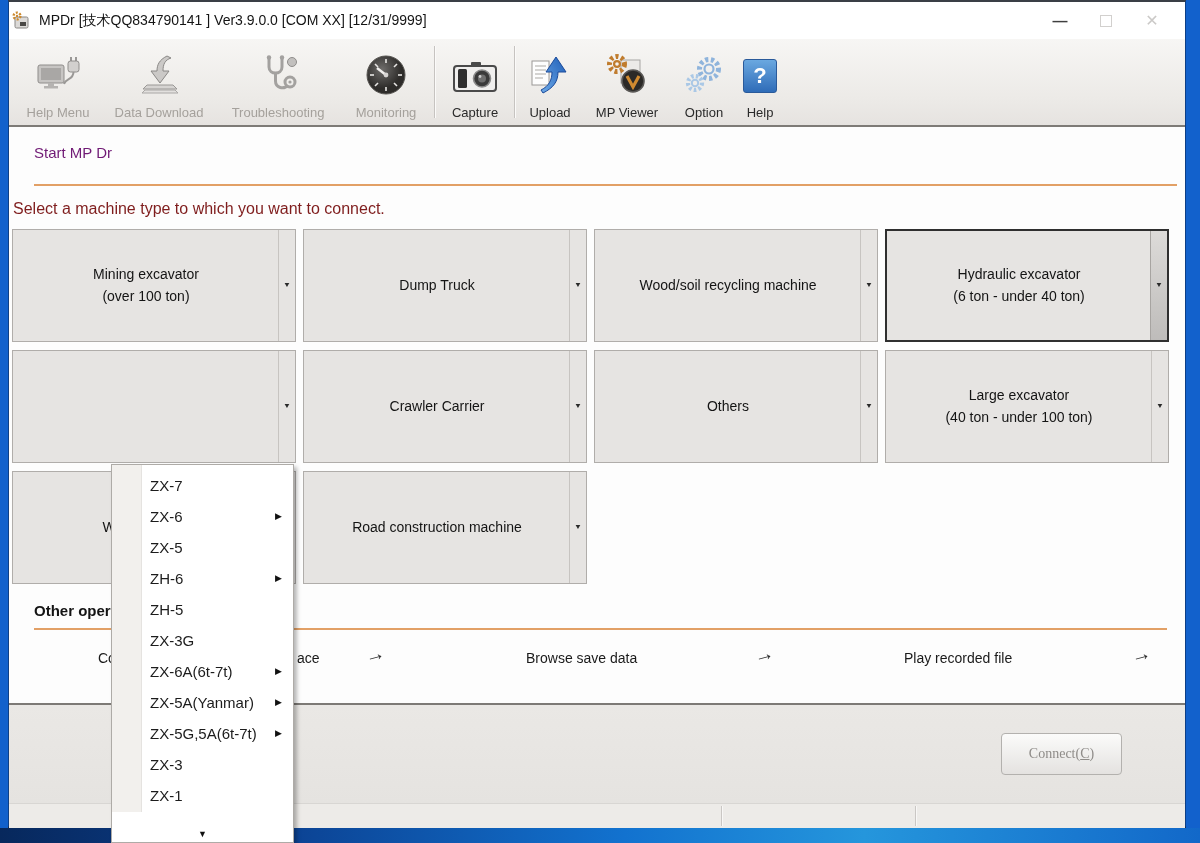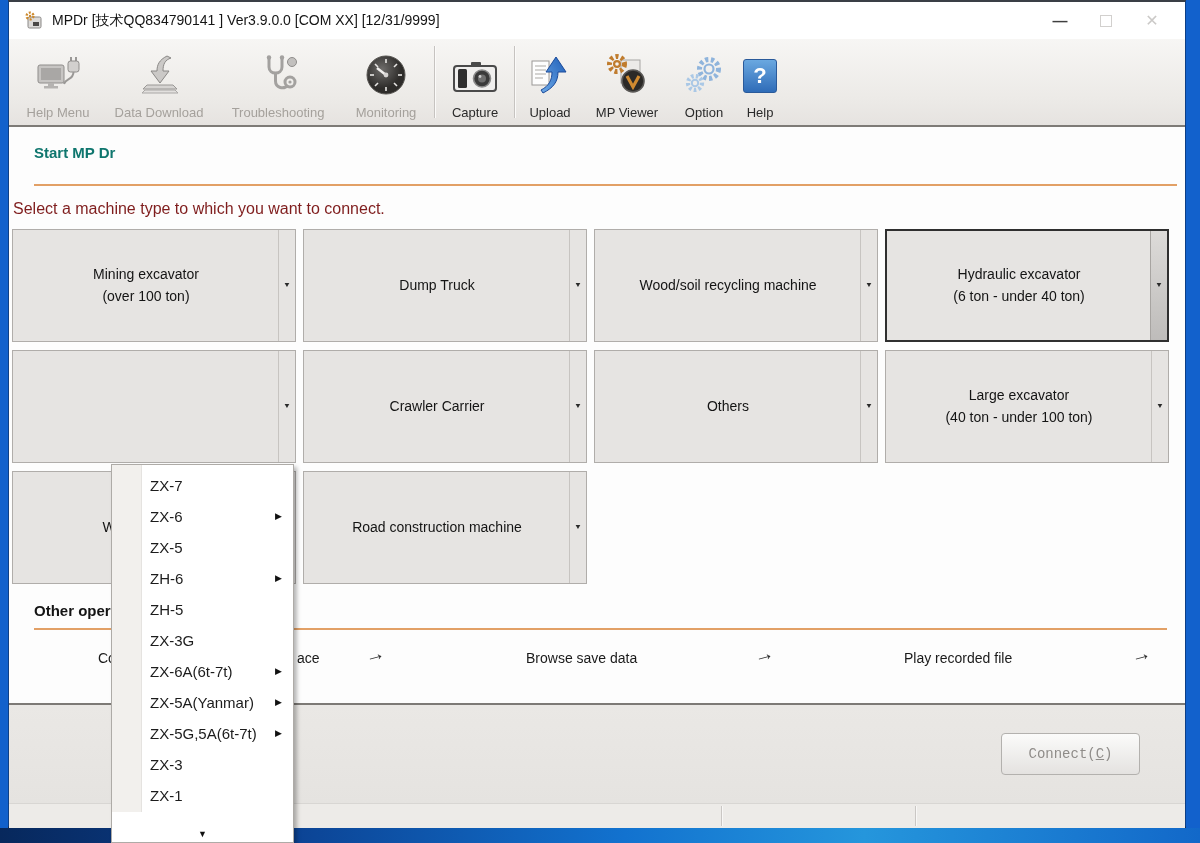--- a/index.html
+++ b/index.html
@@ -14,21 +14,21 @@
     background:linear-gradient(90deg,#07285c 0%,#0b3f8f 22%,#1272cf 52%,#2596dc 72%,#1268c9 100%);
   }
   .app-window {
     position:absolute; left:8px; top:0; width:1178px; height:828px;
     background:#fdfdfd;
     border:1px solid #0d3f86;
     border-top:2px solid #3a3f46;
     border-bottom:2px solid #20262e;
   }
   
-  .titlebar { position:absolute; left:0; top:0; width:100%; height:37px; background:#ffffff; display:flex; align-items:center; padding-left:15px; }
+  .titlebar { position:absolute; left:0; top:0; width:100%; height:37px; background:#ffffff; display:flex; align-items:center; padding-left:2px; }
   .app-icon { width:20px; height:20px; margin-right:8px; flex:0 0 auto; }
   .title-text { font-size:14px; color:#141414; white-space:nowrap; }
   .win-controls { position:absolute; right:10px; top:0; height:37px; display:flex; align-items:center; }
   .win-btn { width:46px; height:30px; display:flex; align-items:center; justify-content:center; }
   .glyph-min { font-size:15px; color:#3f3f3f; font-weight:bold; }
   .glyph-max { width:12px; height:12px; border:1px solid #d2d0ce; display:inline-block; }
   .glyph-close { font-size:16px; color:#cbc9c7; }
   
   .toolbar {
     position:absolute; left:0; top:37px; width:100%; height:88px;
@@ -38,21 +38,21 @@
   }
   .tb-item { display:flex; flex-direction:column; align-items:center; justify-content:flex-end; padding-bottom:5px; }
   .tb-icon { height:58px; display:flex; align-items:center; justify-content:center; }
   .tb-label { font-size:13px; color:#2a2a2a; white-space:nowrap; }
   .tb-item.disabled .tb-label { color:#a5a19c; }
   .tb-sep { width:0; border-left:1px solid #c6c3c0; border-right:1px solid #fbfaf9; height:72px; align-self:center; margin:0 3px; }
   .sq-icon { width:34px; height:34px; border-radius:3px; display:flex; align-items:center; justify-content:center; }
   .help-sq { background:linear-gradient(#6aa8e0,#2f6cb8); border:1px solid #2a5a9a; color:#fff; font-size:22px; font-weight:bold; }
   .end-sq { background:linear-gradient(#f0894a,#dd4a13); border:1px solid #b83c0e; }
   
-  .page-heading { position:absolute; left:25px; top:142px; font-size:15px; font-weight:bold; color:#0f766e; }
+  .page-heading { position:absolute; left:25px; top:142px; font-size:15px; font-weight:normal; color:#701a75; }
   .rule { position:absolute; height:0; border-top:2px solid #e2a066; }
   .rule1 { left:25px; right:8px; top:182px; }
   .rule2 { left:25px; width:1133px; top:626px; }
   .instruction { position:absolute; left:4px; top:198px; font-size:16px; color:#7f1d1d; }
   .machine-grid {
     position:absolute; left:3px; top:227px;
     display:grid; grid-template-columns:repeat(4,284px); grid-auto-rows:113px; column-gap:7px; row-gap:8px;
   }
   .mbtn {
     position:relative; background:#e6e4e2; border:1px solid #b0adaa;
@@ -69,24 +69,24 @@
   .mbtn.selected .mbtn-arrow { background:linear-gradient(#dddbd9,#bebcba); border-left:1px solid #a7a4a1; }
   .other-heading { position:absolute; left:25px; top:600px; font-size:15px; font-weight:bold; color:#141414; }
   .link-text { position:absolute; top:648px; font-size:14px; color:#1a1a1a; white-space:nowrap; cursor:pointer; }
   .link-arrow { position:absolute; top:641px; font-size:20px; color:#2f2f2f; transform:rotate(-14deg); cursor:pointer; }
   
   .footer-panel {
     position:absolute; left:0; top:701px; width:100%; height:100px;
     background:linear-gradient(#eae8e5,#e5e3e0); border-top:2px solid #7d7a76;
   }
   .connect-btn {
-    position:absolute; left:992px; top:28px; width:139px; height:42px;
+    position:absolute; left:992px; top:28px; width:121px; height:42px;
     background:linear-gradient(#fbfbfa,#e4e2e0); border:1px solid #b3b1ae; border-radius:4px;
     font-size:14px; color:#8f8c89; display:flex; align-items:center; justify-content:center;
-    font-family:Liberation Mono, monospace;
+    font-family:Liberation Serif, serif;
   }
   .connect-btn .key { text-decoration:underline; }
   .status-bar {
     position:absolute; left:0; top:801px; width:100%; height:25px;
     background:#edebe8; border-top:1px solid #d8d6d3;
   }
   .status-sep { position:absolute; top:2px; bottom:2px; width:0; border-left:1px solid #cac7c4; border-right:1px solid #f8f7f6; }
   
   .dropdown-menu {
     position:absolute; left:111px; top:464px; width:183px; height:379px;

